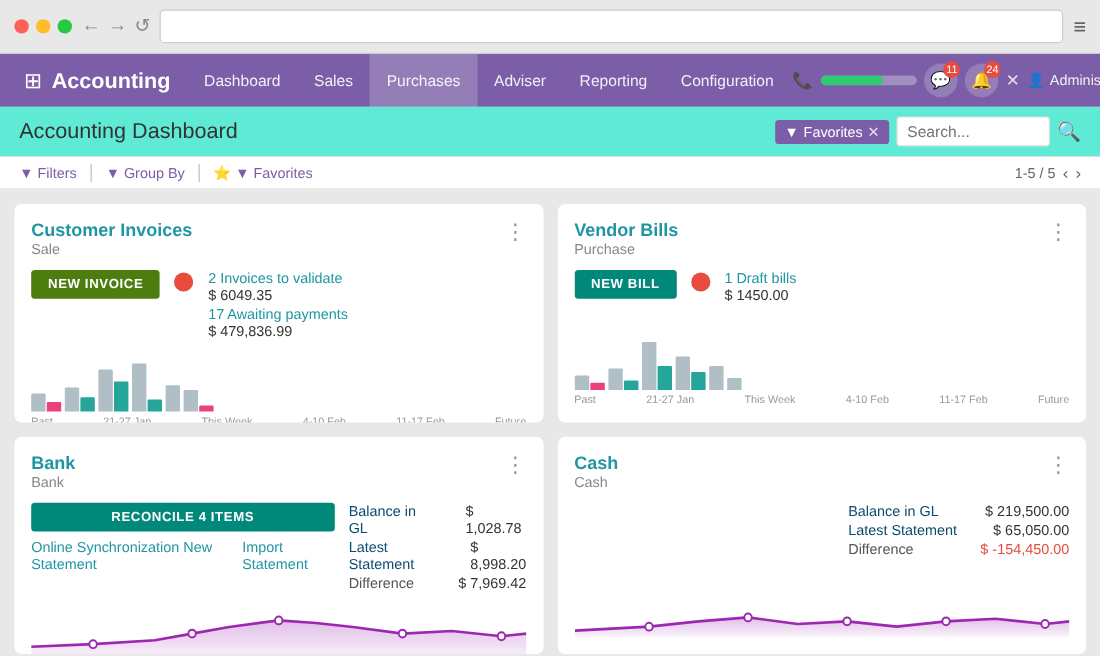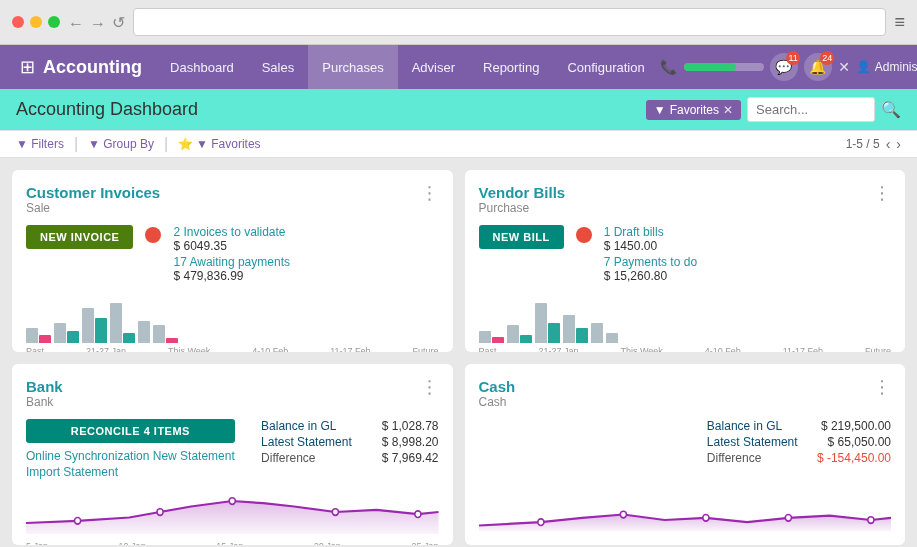--- a/index.html
+++ b/index.html
@@ -62,21 +62,21 @@
     .card-menu { color: #999; cursor: pointer; font-size: 18px; line-height: 1; }
     .card-body { display: flex; align-items: flex-start; gap: 12px; flex: 1; }
     .action-btn { padding: 6px 14px; font-size: 11px; font-weight: 700; border: none; border-radius: 3px; cursor: pointer; letter-spacing: 0.5px; white-space: nowrap; }
     .btn-teal { background: #00897b; color: white; }
     .btn-invoice { background: #4d7c0f; color: white; }
     .card-info { flex: 1; }
     .info-row { display: flex; justify-content: space-between; font-size: 12px; color: #555; margin-bottom: 2px; flex-direction: column; }
     .info-row .label { color: #2196a3; cursor: pointer; }
     .info-row .amount { color: #333; font-size: 12px; }
     .red-dot { width: 16px; height: 16px; border-radius: 50%; background: #e74c3c; flex-shrink: 0; margin-top: 2px; }
-    .card-links { display: flex; flex-direction: column; gap: 2px; }
+    .card-links { display: flex; flex-direction: row; gap: 2px; }
     .card-link { color: #2196a3; font-size: 12px; cursor: pointer; text-decoration: none; }
     .balance-info { font-size: 12px; color: #555; }
     .balance-row { display: flex; justify-content: space-between; gap: 30px; margin-bottom: 2px; }
     .balance-label { color: #0c4a6e; }
     .balance-amount { color: #333; }
     .balance-label.diff { color: #555; }
     .balance-amount.neg { color: #e74c3c; }
 
     
     .chart-area { margin-top: auto; padding-top: 8px; }
@@ -241,24 +241,20 @@
       </div>
       <span class="card-menu">⋮</span>
     </div>
     <div class="card-body">
       <button class="action-btn btn-teal">NEW BILL</button>
       <div class="red-dot"></div>
       <div class="card-info">
         <div class="info-row">
           <span class="label">1 Draft bills</span>
           <span class="amount">$ 1450.00</span>
-        </div>
-        <div class="info-row">
-          <span class="label">7 Payments to do</span>
-          <span class="amount">$ 15,260.80</span>
         </div>
       </div>
     </div>
     <div class="chart-area">
       <div class="bar-chart">
         <div class="bar-group">
           <div class="bar bar-gray" style="height:12px;"></div>
           <div class="bar bar-pink" style="height:6px;"></div>
         </div>
         <div class="bar-group">

